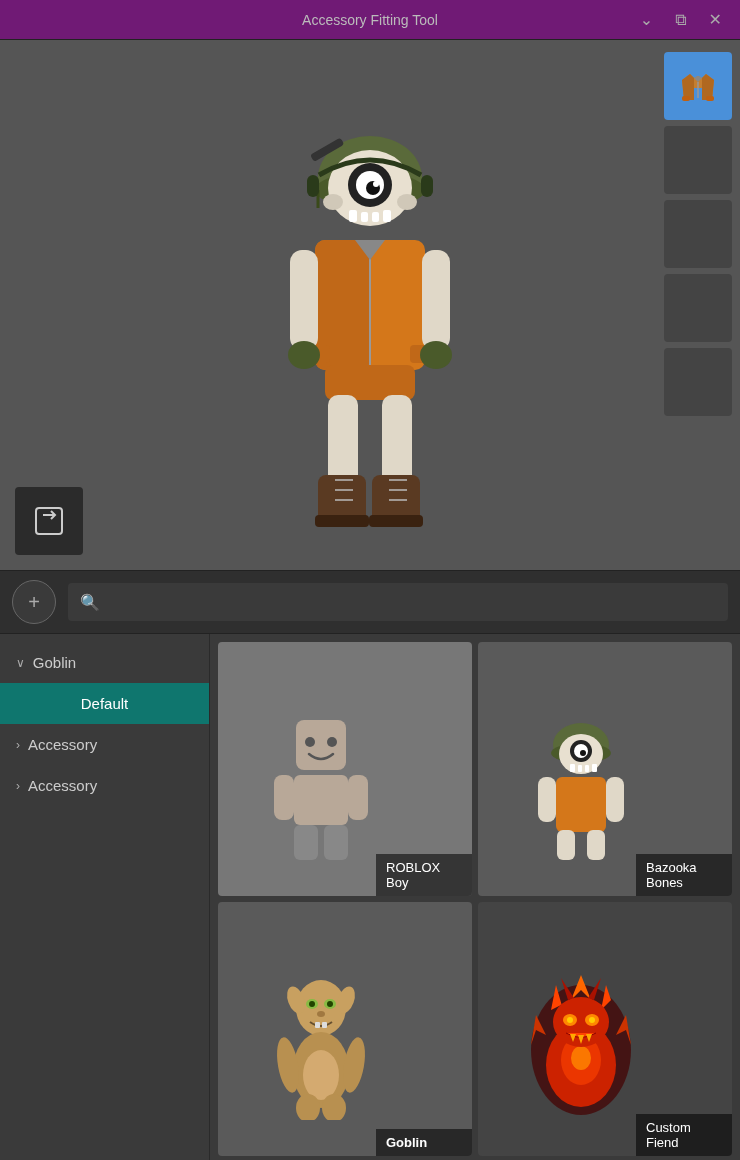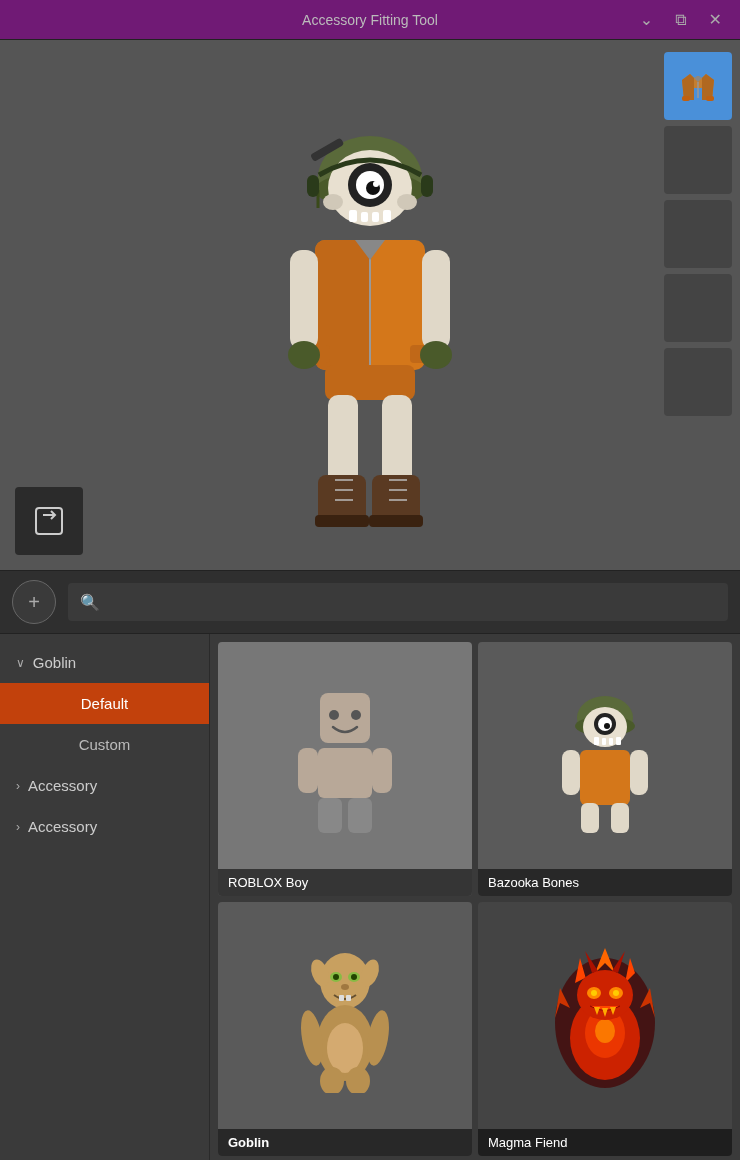--- a/index.html
+++ b/index.html
@@ -182,21 +182,21 @@
       gap: 8px;
     }
     .sidebar-item {
       padding: 12px 20px;
       cursor: pointer;
       font-size: 15px;
       color: #bbb;
       text-align: center;
     }
     .sidebar-item.active {
-      background: #c2410c;
+      background: #0f766e;
       color: #fff;
     }
 
     
     .content-grid {
       flex: 1;
       padding: 8px;
       display: grid;
       grid-template-columns: 1fr 1fr;
       grid-template-rows: 1fr 1fr;
@@ -204,24 +204,25 @@
       background: #3a3a3a;
       overflow: hidden;
     }
 
     .avatar-card {
       background: #666;
       border-radius: 4px;
       cursor: pointer;
       position: relative;
       display: flex;
-      flex-direction: column;
-      align-items: flex-start;
+      flex-direction: row;
+      align-items: flex-end;
       justify-content: flex-end;
       overflow: hidden;
+      padding-left: 48px;
     }
     .avatar-card-label {
       width: 100%;
       background: rgba(0,0,0,0.55);
       color: #fff;
       font-size: 13px;
       padding: 6px 10px;
       text-align: left;
     }
 
@@ -373,21 +374,20 @@
 <div class="bottom-panel">
 
   <div class="sidebar">
 
     <div class="sidebar-section">
       <div class="sidebar-header">
         <span class="chevron">∨</span>
         <span>Goblin</span>
       </div>
       <div class="sidebar-item active">Default</div>
-      <div class="sidebar-item">Custom</div>
     </div>
 
     <div class="sidebar-section">
       <div class="sidebar-header">
         <span class="chevron">›</span>
         <span>Accessory</span>
       </div>
     </div>
 
     <div class="sidebar-section">
@@ -516,17 +516,17 @@
           <ellipse cx="44" cy="50" rx="3" ry="3" fill="#ffcc00"></ellipse>
           <ellipse cx="66" cy="50" rx="3" ry="3" fill="#ffcc00"></ellipse>
 
           <path d="M40,63 Q55,72 70,63" fill="#ff4400" stroke="#880000" stroke-width="1"></path>
 
           <polygon points="44,64 47,72 50,64" fill="#ffaa00"></polygon>
           <polygon points="52,65 55,74 58,65" fill="#ffaa00"></polygon>
           <polygon points="60,64 63,72 66,64" fill="#ffaa00"></polygon>
         </svg>
       </div>
-      <div class="avatar-card-label">Magma Fiend</div>
+      <div class="avatar-card-label">Custom Fiend</div>
     </div>
 
   </div>
 </div>
 
 </body></html>

